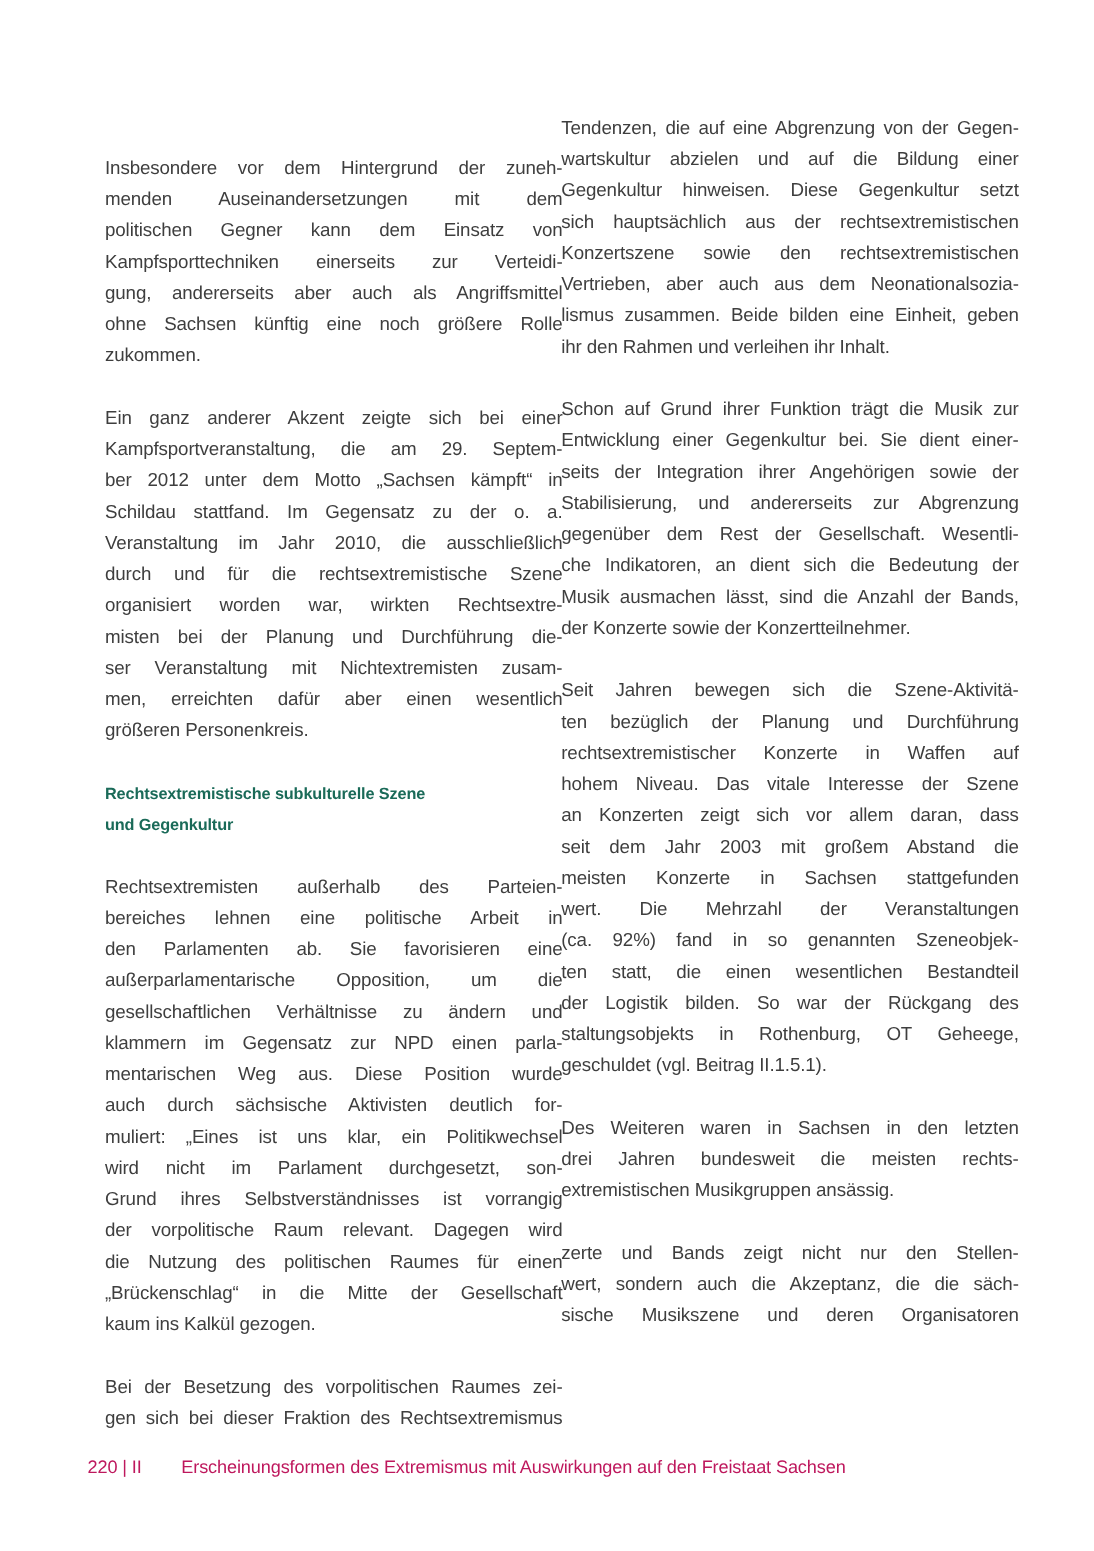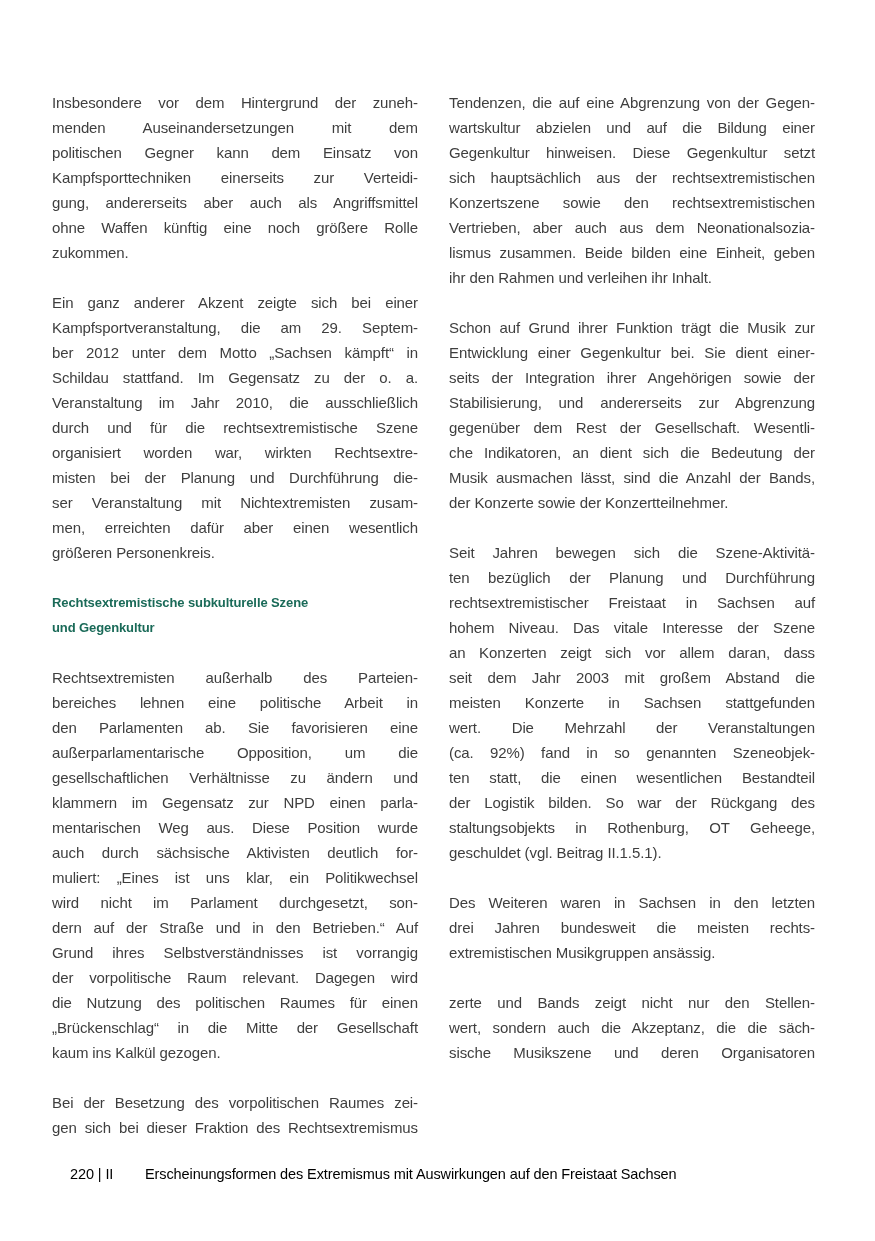--- a/index.html
+++ b/index.html
@@ -22,21 +22,21 @@
     background: #ffffff;
   }
   .col {
     position: absolute;
     top: 90px;
     width: 366px;
     font-size: 15px;
     line-height: 25px;
     letter-spacing: -0.1px;
   }
-  .col-left  { left: 52px;  }
+  .col-left  { left: 84px; margin-top: 32px;  }
   .col-right { left: 449px; }
   .block { margin: 0 0 25px 0; }
   .line { text-align: left; }
   .line.just {
     text-align: justify;
     text-align-last: justify;
     -moz-text-align-last: justify;
   }
   .heading .line {
     font-weight: 700;
@@ -45,21 +45,21 @@
   }
   .footer {
     position: absolute;
     top: 1162px;
     left: 0;
     width: 875px;
     height: 25px;
     font-size: 14.5px;
     line-height: 25px;
     letter-spacing: -0.1px;
-    color: #000000;
+    color: #be185d;
   }
   .footer-pagenum {
     position: absolute;
     left: 70px;
     top: 0;
     white-space: nowrap;
   }
   .footer-chapter {
     position: absolute;
     left: 145px;
@@ -72,21 +72,21 @@
 
 <div class="page">
 
   <div class="col col-left">
       <div class="block">
         <div class="line just">Insbesondere vor dem Hintergrund der zuneh-</div>
         <div class="line just">menden Auseinandersetzungen mit dem</div>
         <div class="line just">politischen Gegner kann dem Einsatz von</div>
         <div class="line just">Kampfsporttechniken einerseits zur Verteidi-</div>
         <div class="line just">gung, andererseits aber auch als Angriffsmittel</div>
-        <div class="line just">ohne Waffen künftig eine noch größere Rolle</div>
+        <div class="line just">ohne Sachsen künftig eine noch größere Rolle</div>
         <div class="line">zukommen.</div>
       </div>
       <div class="block">
         <div class="line just">Ein ganz anderer Akzent zeigte sich bei einer</div>
         <div class="line just">Kampfsportveranstaltung, die am 29. Septem-</div>
         <div class="line just">ber 2012 unter dem Motto „Sachsen kämpft“ in</div>
         <div class="line just">Schildau stattfand. Im Gegensatz zu der o. a.</div>
         <div class="line just">Veranstaltung im Jahr 2010, die ausschließlich</div>
         <div class="line just">durch und für die rechtsextremistische Szene</div>
         <div class="line just">organisiert worden war, wirkten Rechtsextre-</div>
@@ -103,21 +103,20 @@
         <div class="line just">Rechtsextremisten außerhalb des Parteien-</div>
         <div class="line just">bereiches lehnen eine politische Arbeit in</div>
         <div class="line just">den Parlamenten ab. Sie favorisieren eine</div>
         <div class="line just">außerparlamentarische Opposition, um die</div>
         <div class="line just">gesellschaftlichen Verhältnisse zu ändern und</div>
         <div class="line just">klammern im Gegensatz zur NPD einen parla-</div>
         <div class="line just">mentarischen Weg aus. Diese Position wurde</div>
         <div class="line just">auch durch sächsische Aktivisten deutlich for-</div>
         <div class="line just">muliert: „Eines ist uns klar, ein Politikwechsel</div>
         <div class="line just">wird nicht im Parlament durchgesetzt, son-</div>
-        <div class="line just">dern auf der Straße und in den Betrieben.“ Auf</div>
         <div class="line just">Grund ihres Selbstverständnisses ist vorrangig</div>
         <div class="line just">der vorpolitische Raum relevant. Dagegen wird</div>
         <div class="line just">die Nutzung des politischen Raumes für einen</div>
         <div class="line just">„Brückenschlag“ in die Mitte der Gesellschaft</div>
         <div class="line">kaum ins Kalkül gezogen.</div>
       </div>
       <div class="block">
         <div class="line just">Bei der Besetzung des vorpolitischen Raumes zei-</div>
         <div class="line just">gen sich bei dieser Fraktion des Rechtsextremismus</div>
       </div>
@@ -140,21 +139,21 @@
         <div class="line just">seits der Integration ihrer Angehörigen sowie der</div>
         <div class="line just">Stabilisierung, und andererseits zur Abgrenzung</div>
         <div class="line just">gegenüber dem Rest der Gesellschaft. Wesentli-</div>
         <div class="line just">che Indikatoren, an dient sich die Bedeutung der</div>
         <div class="line just">Musik ausmachen lässt, sind die Anzahl der Bands,</div>
         <div class="line">der Konzerte sowie der Konzertteilnehmer.</div>
       </div>
       <div class="block">
         <div class="line just">Seit Jahren bewegen sich die Szene-Aktivitä-</div>
         <div class="line just">ten bezüglich der Planung und Durchführung</div>
-        <div class="line just">rechtsextremistischer Freistaat in Sachsen auf</div>
+        <div class="line just">rechtsextremistischer Konzerte in Waffen auf</div>
         <div class="line just">hohem Niveau. Das vitale Interesse der Szene</div>
         <div class="line just">an Konzerten zeigt sich vor allem daran, dass</div>
         <div class="line just">seit dem Jahr 2003 mit großem Abstand die</div>
         <div class="line just">meisten Konzerte in Sachsen stattgefunden</div>
         <div class="line just">wert. Die Mehrzahl der Veranstaltungen</div>
         <div class="line just">(ca. 92%) fand in so genannten Szeneobjek-</div>
         <div class="line just">ten statt, die einen wesentlichen Bestandteil</div>
         <div class="line just">der Logistik bilden. So war der Rückgang des</div>
         <div class="line just">staltungsobjekts in Rothenburg, OT Geheege,</div>
         <div class="line">geschuldet (vgl. Beitrag II.1.5.1).</div>

